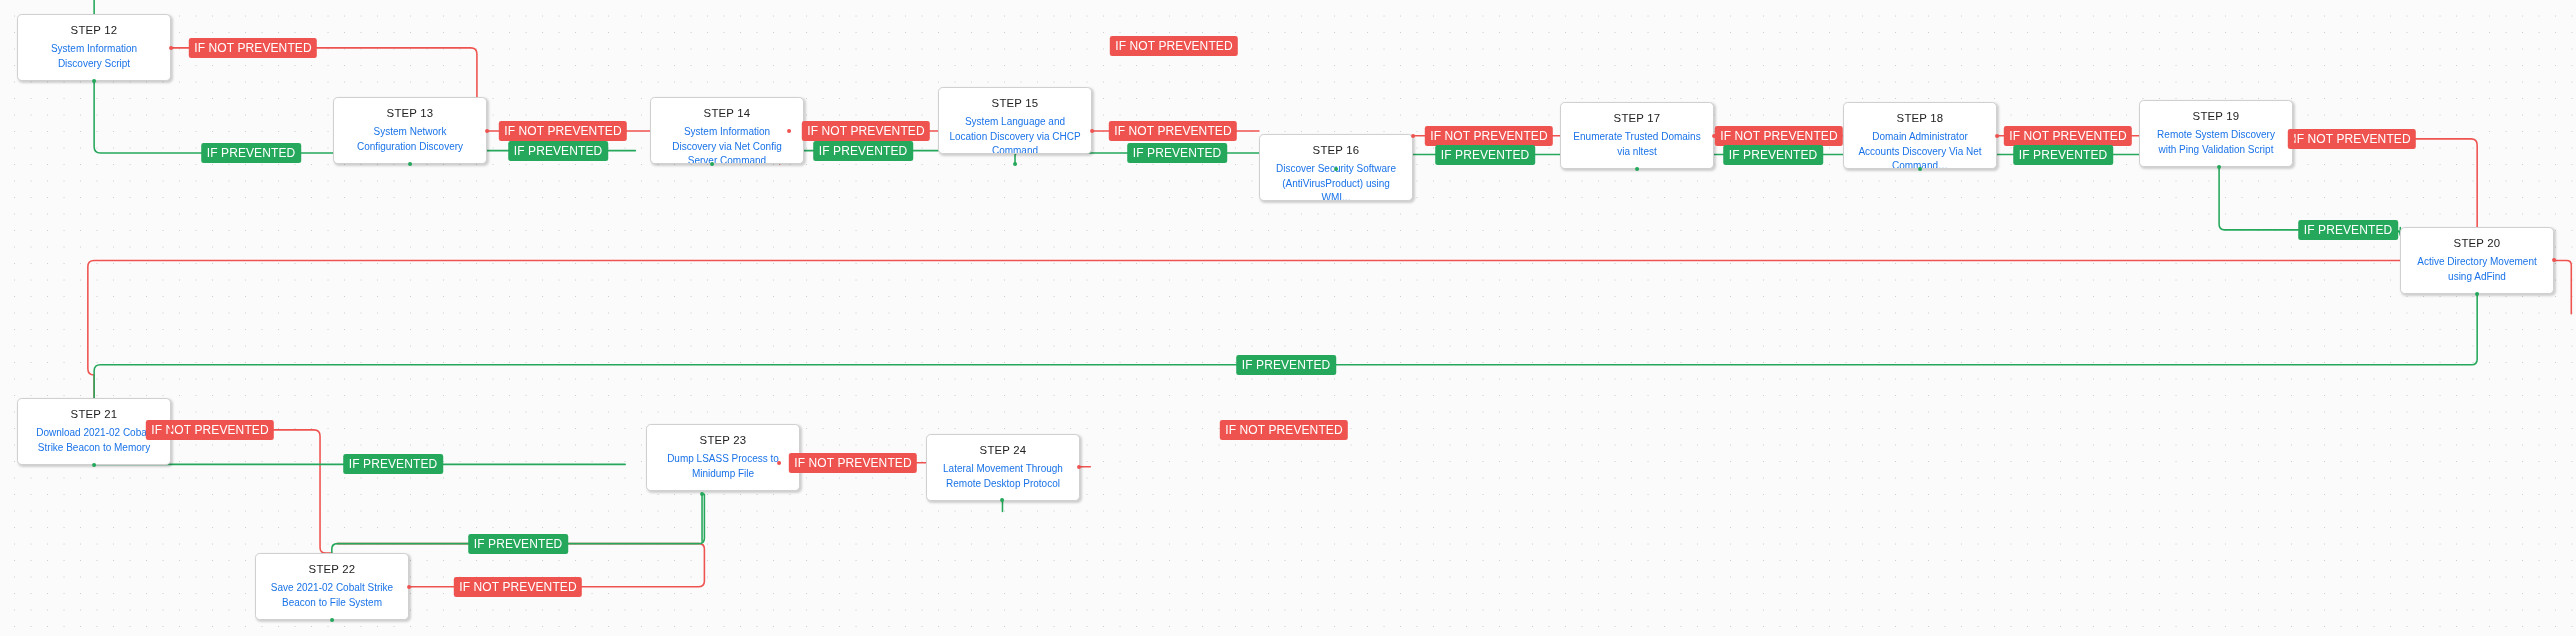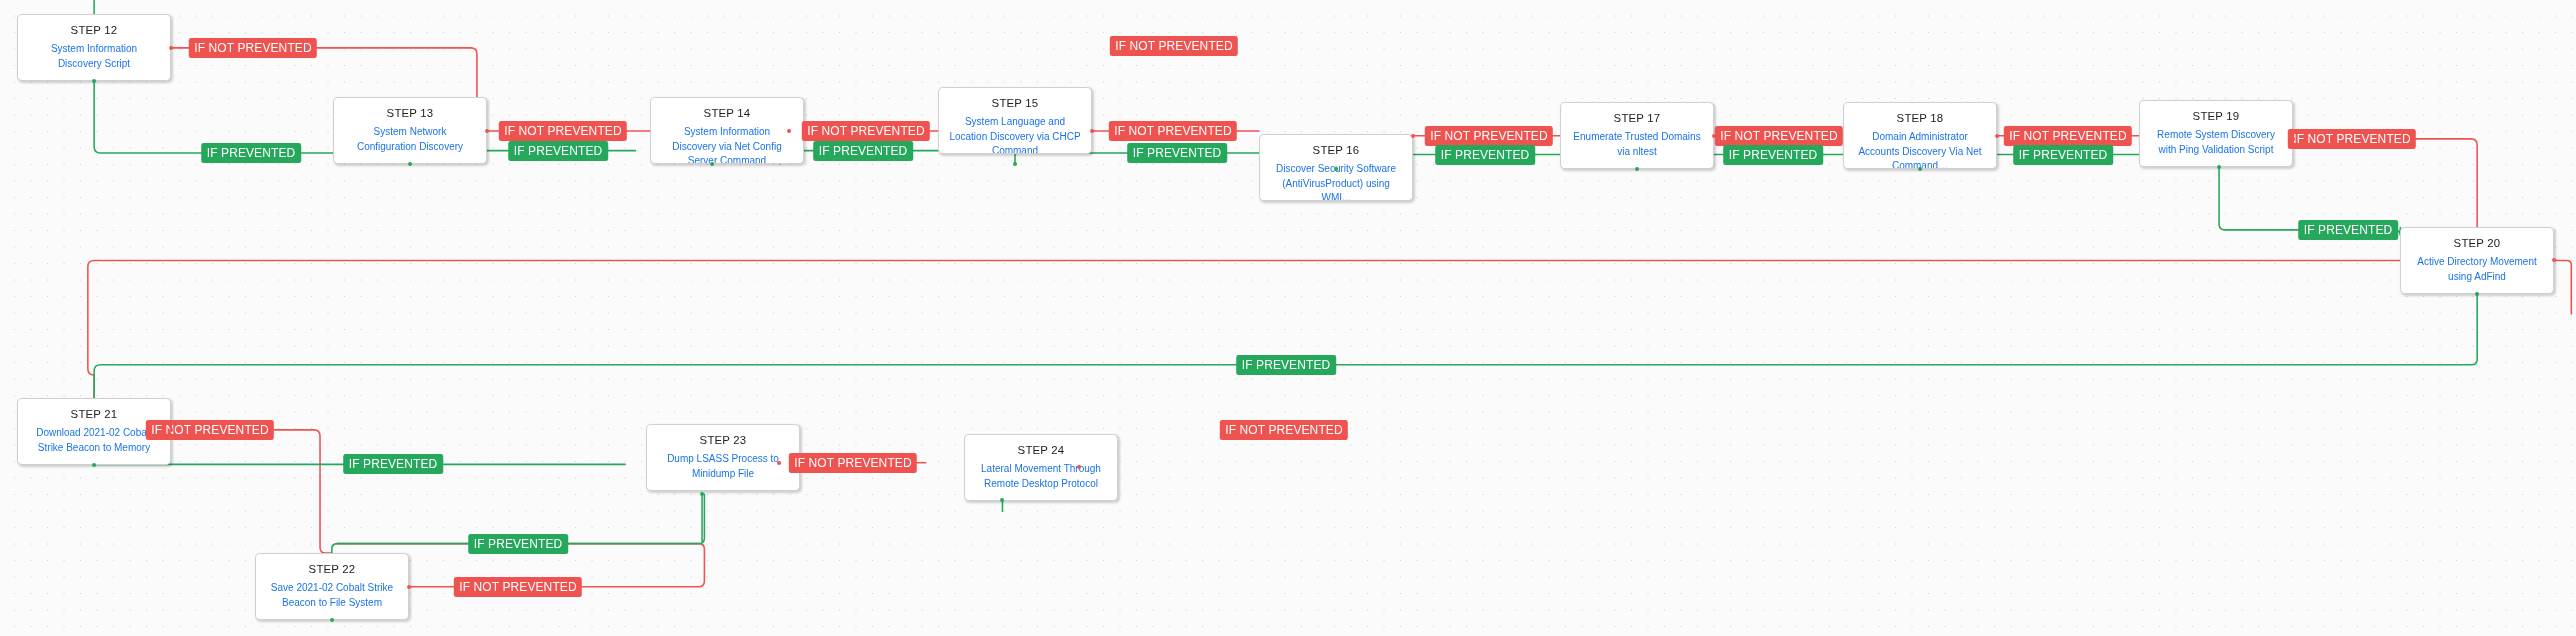--- a/index.html
+++ b/index.html
@@ -150,21 +150,21 @@
         <div class="node-title">Download 2021-02 Cobalt Strike Beacon to Memory</div>
       </div>
       <div class="node" style="left: 255px; top: 553px; width: 154px; height: 67px;">
         <div class="node-step">STEP 22</div>
         <div class="node-title">Save 2021-02 Cobalt Strike Beacon to File System</div>
       </div>
       <div class="node" style="left: 625px; top: 424px; width: 154px; height: 67px; margin-left: 21px;">
         <div class="node-step">STEP 23</div>
         <div class="node-title">Dump LSASS Process to Minidump File</div>
       </div>
-      <div class="node" style="left: 926px; top: 434px; width: 154px; height: 67px; margin-left: 38px;">
+      <div class="node" style="left: 926px; top: 434px; width: 154px; height: 67px;">
         <div class="node-step">STEP 24</div>
         <div class="node-title">Lateral Movement Through Remote Desktop Protocol</div>
       </div>
     </div>
   <div id="labels-layer">
       <div class="badge badge-red" style="left: 253px; top: 48px;">IF NOT PREVENTED</div>
       <div class="badge badge-green" style="left: 251px; top: 153px;">IF PREVENTED</div>
       <div class="badge badge-red" style="left: 563px; top: 131px;">IF NOT PREVENTED</div>
       <div class="badge badge-green" style="left: 558px; top: 151px;">IF PREVENTED</div>
       <div class="badge badge-red" style="left: 866px; top: 131px;">IF NOT PREVENTED</div>

